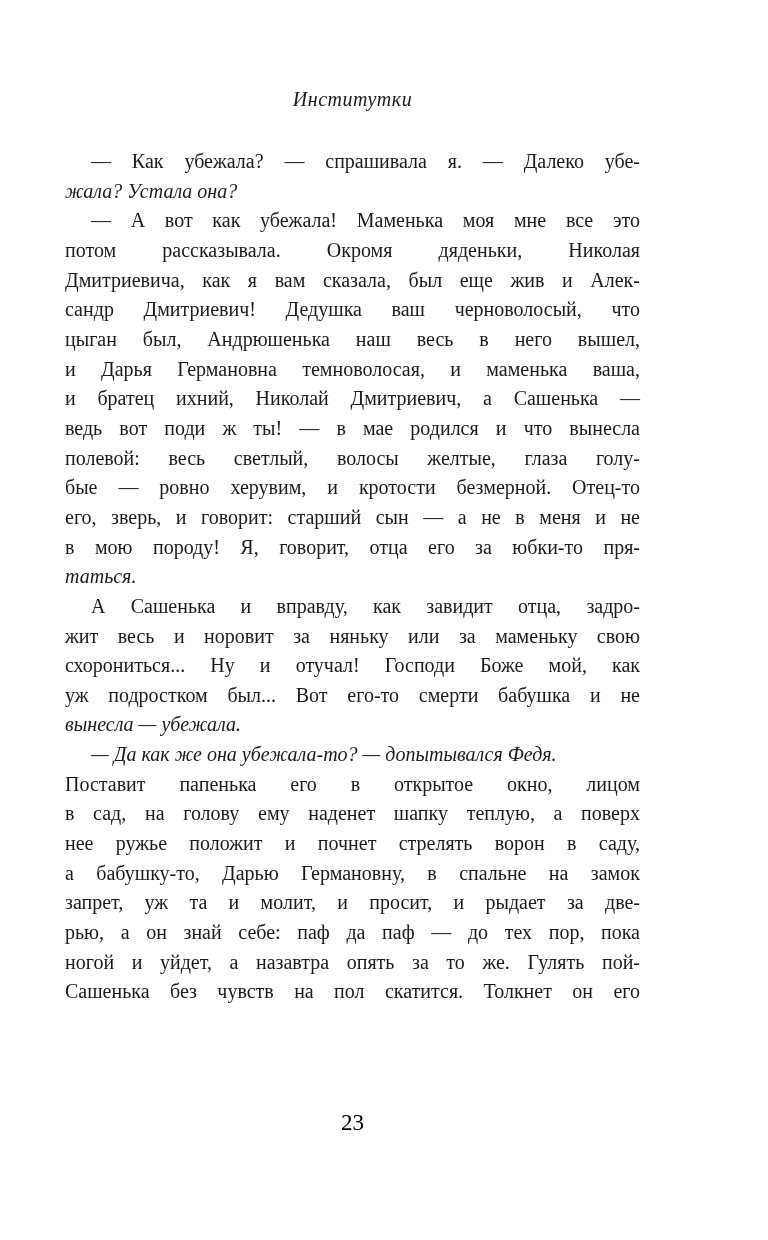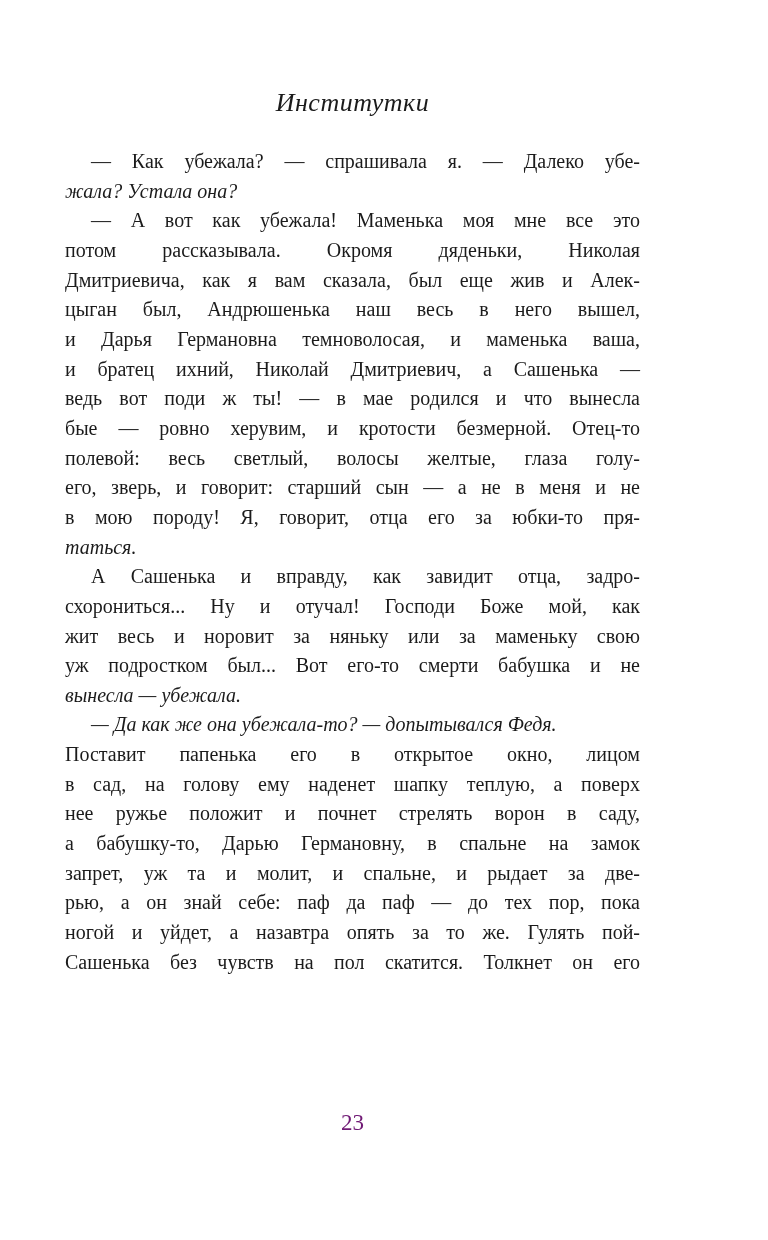--- a/index.html
+++ b/index.html
@@ -20,21 +20,21 @@
     inset: 0;
     background: #ffffff;
   }
   .running-head {
     position: absolute;
     top: 88px;
     left: 65px;
     width: 575px;
     text-align: center;
     font-style: italic;
-    font-size: 26px;
+    font-size: 20px;
     letter-spacing: 0.5px;
     color: #1b1b1b;
   }
   .text-block {
     position: absolute;
     top: 147px;
     left: 65px;
     width: 575px;
     font-size: 20px;
     line-height: 29.65px;
@@ -57,70 +57,71 @@
   .ln.first {
     text-indent: 26px;
   }
   .folio {
     position: absolute;
     top: 1110px;
     left: 65px;
     width: 575px;
     text-align: center;
     font-size: 23px;
-    color: #701a75;
+    color: #000000;
   }
 </style>
 </head>
 <body>
 
 <div class="page">
 
   <div class="running-head">Институтки</div>
 
   <div class="text-block">
 
     <p class="para">
       <span class="ln first">— Как убежала? — спрашивала я. — Далеко убе-</span>
       <span class="ln end">жала? Устала она?</span>
     </p>
 
     <p class="para">
       <span class="ln first">— А вот как убежала! Маменька моя мне все это</span>
       <span class="ln">потом рассказывала. Окромя дяденьки, Николая</span>
       <span class="ln">Дмитриевича, как я вам сказала, был еще жив и Алек-</span>
+      <span class="ln">сандр Дмитриевич! Дедушка ваш черноволосый, что</span>
       <span class="ln">цыган был, Андрюшенька наш весь в него вышел,</span>
       <span class="ln">и Дарья Германовна темноволосая, и маменька ваша,</span>
       <span class="ln">и братец ихний, Николай Дмитриевич, а Сашенька —</span>
       <span class="ln">ведь вот поди ж ты! — в мае родился и что вынесла</span>
+      <span class="ln">полевой: весь светлый, волосы желтые, глаза голу-</span>
       <span class="ln">бые — ровно херувим, и кротости безмерной. Отец-то</span>
-      <span class="ln">полевой: весь светлый, волосы желтые, глаза голу-</span>
       <span class="ln">его, зверь, и говорит: старший сын — а не в меня и не</span>
       <span class="ln">в мою породу! Я, говорит, отца его за юбки-то пря-</span>
       <span class="ln end">таться.</span>
     </p>
 
     <p class="para">
       <span class="ln first">А Сашенька и вправду, как завидит отца, задро-</span>
+      <span class="ln">жит весь и норовит за няньку или за маменьку свою</span>
       <span class="ln">схорониться... Ну и отучал! Господи Боже мой, как</span>
-      <span class="ln">жит весь и норовит за няньку или за маменьку свою</span>
       <span class="ln">уж подростком был... Вот его-то смерти бабушка и не</span>
       <span class="ln end">вынесла — убежала.</span>
     </p>
 
     <p class="para">
       <span class="ln first end">— Да как же она убежала-то? — допытывался Федя.</span>
     </p>
 
     <p class="para">
       <span class="ln">Поставит папенька его в открытое окно, лицом</span>
       <span class="ln">в сад, на голову ему наденет шапку теплую, а поверх</span>
       <span class="ln">нее ружье положит и почнет стрелять ворон в саду,</span>
       <span class="ln">а бабушку-то, Дарью Германовну, в спальне на замок</span>
-      <span class="ln">запрет, уж та и молит, и спальне, и рыдает за две-</span>
+      <span class="ln">запрет, уж та и молит, и просит, и рыдает за две-</span>
       <span class="ln">рью, а он знай себе: паф да паф — до тех пор, пока</span>
       <span class="ln">ногой и уйдет, а назавтра опять за то же. Гулять пой-</span>
       <span class="ln">Сашенька без чувств на пол скатится. Толкнет он его</span>
     </p>
 
   </div>
 
   <div class="folio">23</div>
 
 </div>

